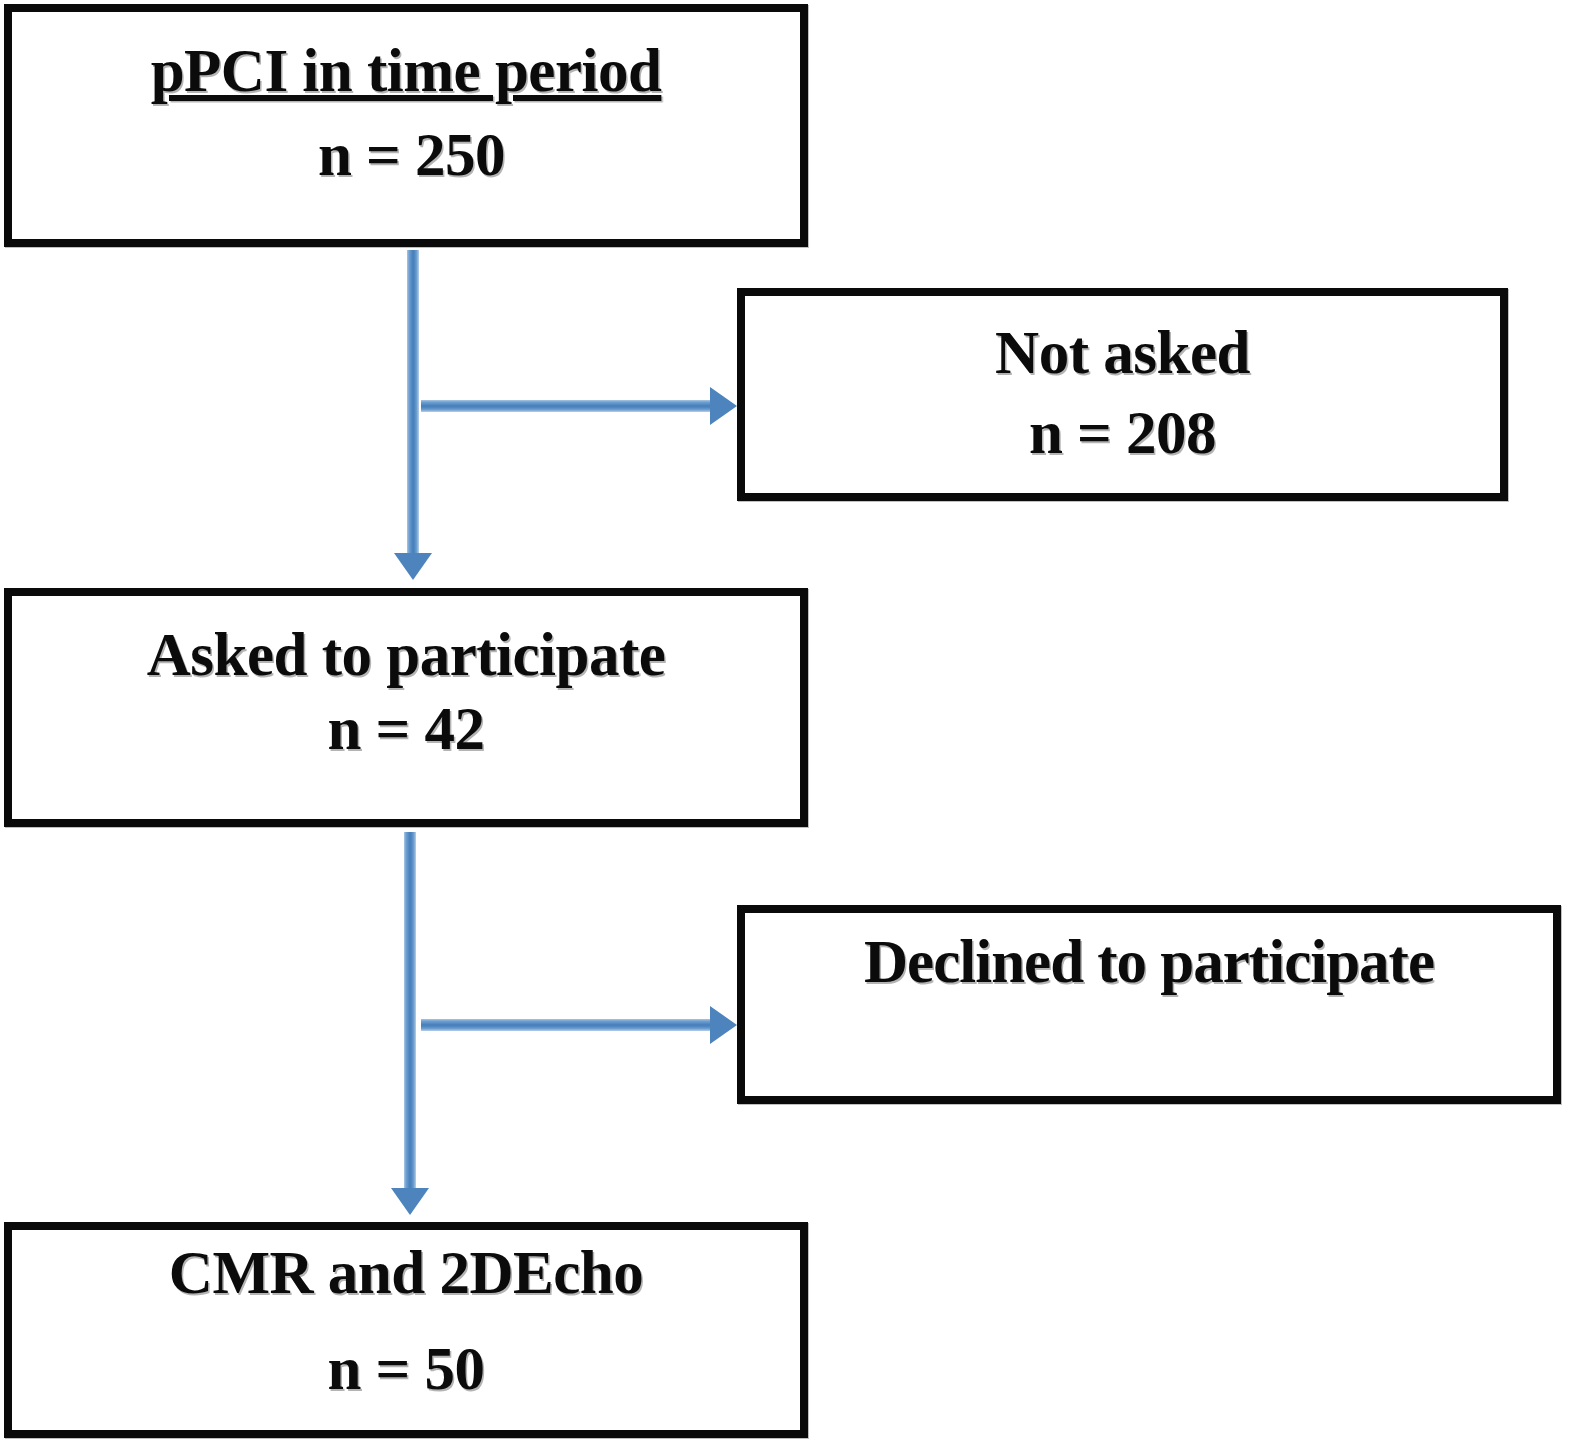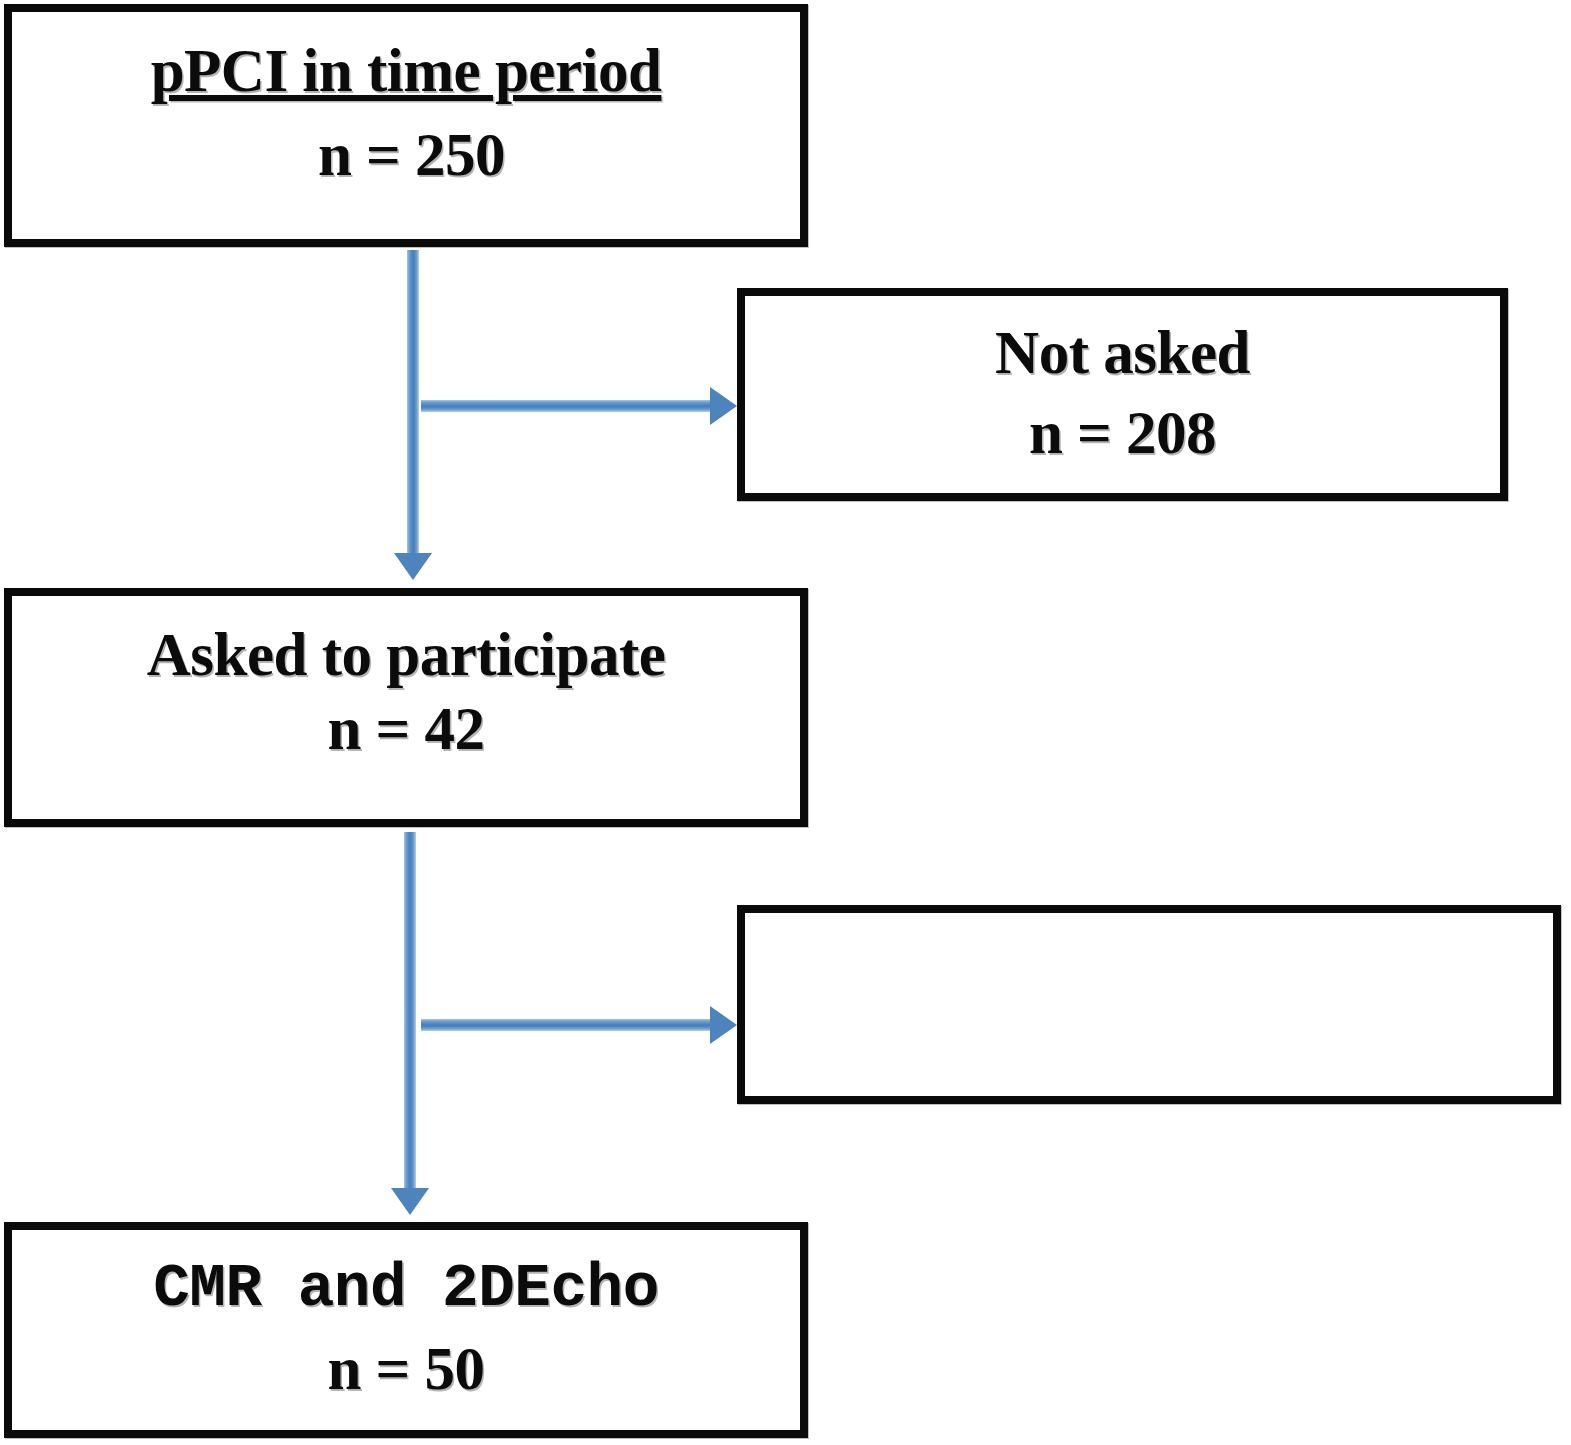--- a/index.html
+++ b/index.html
@@ -44,21 +44,21 @@
   #box-cmr       { left: 4px;   top: 1222px; width: 804px; height: 216px; }
 
   #box-ppci .line1     { top: 28px; text-decoration: underline; }
   #box-ppci .line2     { top: 112px; margin-left: 11px; }
   #box-notasked .line1 { top: 26px; }
   #box-notasked .line2 { top: 106px; }
   #box-asked .line1    { top: 22px; margin-top: 6px; }
   #box-asked .line2    { top: 102px; }
   #box-declined .line1 { top: 18px; }
   #box-declined .line2 { top: 98px; }
-  #box-cmr .line1      { top: 28px; font-family: Liberation Mono, monospace; }
+  #box-cmr .line1      { top: 12px; }
   #box-cmr .line2      { top: 108px; }
 
   
   #box-declined .line1 { font-size: 61px; letter-spacing: -1px; }
 
   
   .v-shaft {
     position: absolute;
     width: 12px;
     background: linear-gradient(to right,
@@ -113,20 +113,21 @@
     <div class="box-text line1">Not asked</div>
     <div class="box-text line2">n = 208</div>
   </div>
 
   <div class="flow-box" id="box-asked">
     <div class="box-text line1">Asked to participate</div>
     <div class="box-text line2">n = 42</div>
   </div>
 
   <div class="flow-box" id="box-declined">
+    <div class="box-text line1">Declined to participate</div>
   </div>
 
   <div class="flow-box" id="box-cmr">
     <div class="box-text line1">CMR and 2DEcho</div>
     <div class="box-text line2">n = 50</div>
   </div>
 
   <div class="v-shaft" id="v1-shaft"></div>
   <div class="v-head" id="v1-head"></div>
 

